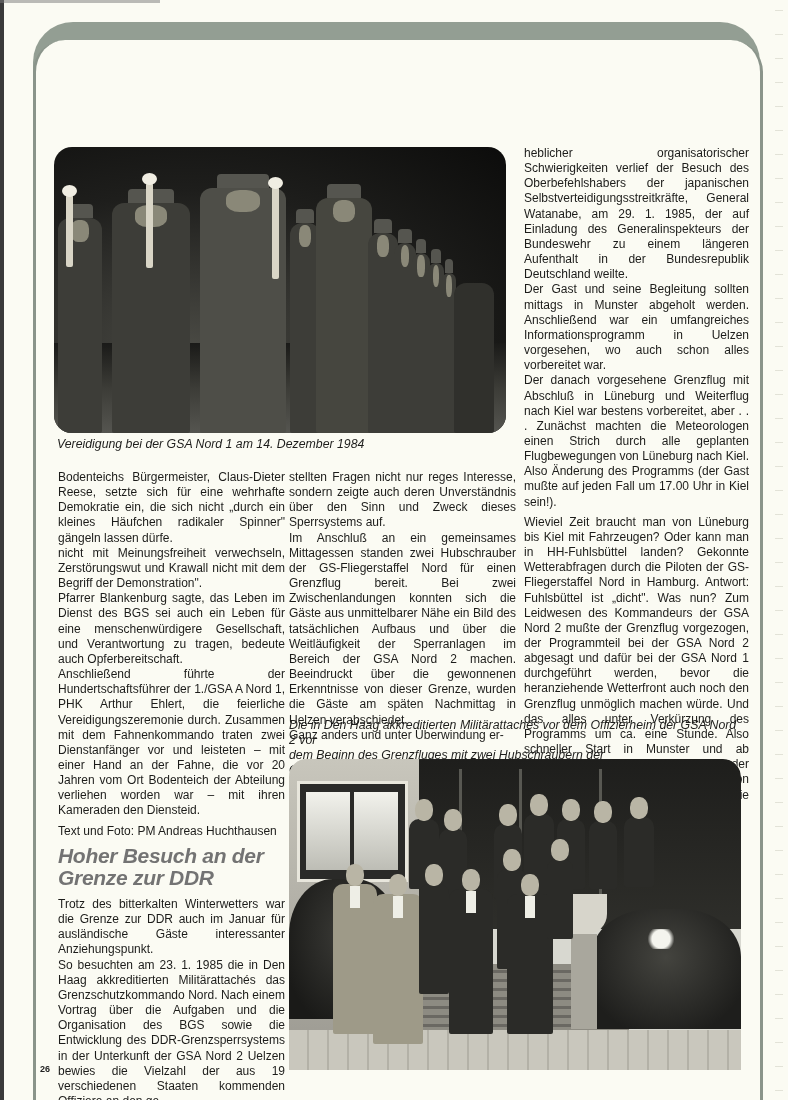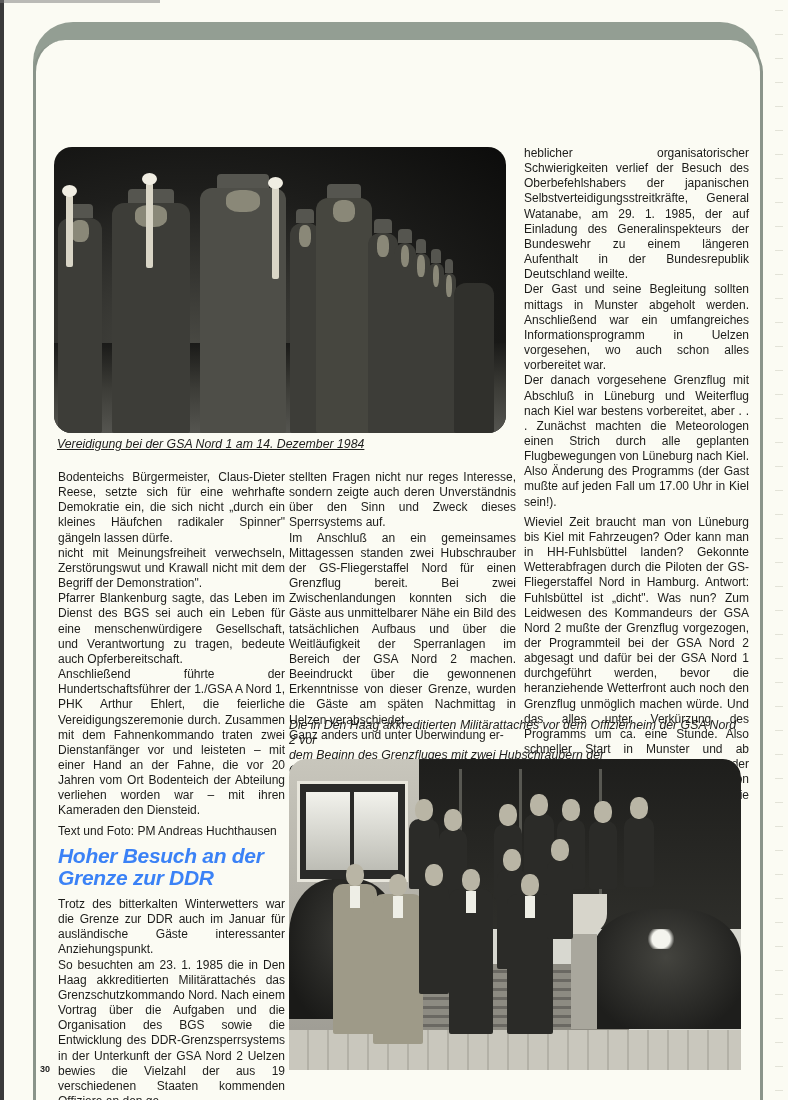--- a/index.html
+++ b/index.html
@@ -65,21 +65,21 @@
   }
   .col {
     position:absolute; font-size:12px; line-height:15.15px; text-align:justify;
     hyphens:manual;
   }
   .col p { margin:0; }
   .col p.gap { margin-top:5px; }
   .headline {
     position:absolute; left:58px; top:845px; width:230px;
     font-family:"Liberation Sans", sans-serif; font-weight:bold; font-style:italic;
-    font-size:21px; line-height:22px; color:#3b82f6; letter-spacing:-0.3px;
+    font-size:21px; line-height:22px; color:#737373; letter-spacing:-0.3px;
   }
   .page-number { position:absolute; left:40px; top:1064px; font-size:9px; color:#222; font-weight:bold; }
   .scanner-dots { position:absolute; left:775px; top:0; width:8px; height:1100px;
      background:repeating-linear-gradient(180deg, transparent 0 10px, #d8d8cc 10px 11px, transparent 11px 24px); opacity:.7; }
 </style>
 </head>
 <body>
 
 <div class="page-edge-left"></div>
 <div class="page-edge-top"></div>
@@ -128,21 +128,21 @@
   <div class="soldier" style="left:374px;width:16px;height:170px;">
       <div class="cap"></div>
       <div class="face"></div>
     </div>
   <div class="soldier" style="left:388px;width:14px;height:160px;">
       <div class="cap"></div>
       <div class="face"></div>
     </div>
   <div class="soldier" style="left:400px;width:40px;height:150px;background:#30302c;"></div>
 </div>
-<div class="caption" style="left:57px;top:437px;text-decoration:underline;">Vereidigung bei der GSA Nord 1 am 14. Dezember 1984</div>
+<div class="caption" style="left:57px;top:437px;">Vereidigung bei der GSA Nord 1 am 14. Dezember 1984</div>
 
 <div class="col" style="left:58px;top:470px;width:227px;">
   <p>Bodenteichs Bürgermeister, Claus-Dieter Reese, setzte sich für eine wehrhafte Demokratie ein, die sich nicht „durch ein kleines Häufchen radikaler Spinner" gängeln lassen dürfe.</p>
   <p>nicht mit Meinungsfreiheit verwechseln, Zerstörungswut und Krawall nicht mit dem Begriff der Demonstration".</p>
   <p>Pfarrer Blankenburg sagte, das Leben im Dienst des BGS sei auch ein Leben für eine menschenwürdigere Gesellschaft, und Verantwortung zu tragen, bedeute auch Opferbereitschaft.</p>
   <p>Anschließend führte der Hundertschaftsführer der 1./GSA A Nord 1, PHK Arthur Ehlert, die feierliche Vereidigungszeremonie durch. Zusammen mit dem Fahnenkommando traten zwei Dienstanfänger vor und leisteten – mit einer Hand an der Fahne, die vor 20 Jahren vom Ort Bodenteich der Abteilung verliehen worden war – mit ihren Kameraden den Diensteid.</p>
   <p class="gap">Text und Foto: PM Andreas Huchthausen</p>
 </div>
 
 <div class="headline">Hoher Besuch an der Grenze zur DDR</div>
@@ -232,13 +232,13 @@
     </div>
   <div class="person" style="left:218px;top:135px;width:46px;height:140px;">
       <div class="head"></div>
       <div class="shirt"></div>
     </div>
   <div class="person" style="left:258px;top:100px;width:26px;height:80px;">
       <div class="head"></div>
     </div>
 </div>
 
-<div class="page-number">30</div>
+<div class="page-number">26</div>
 
 </body></html>

